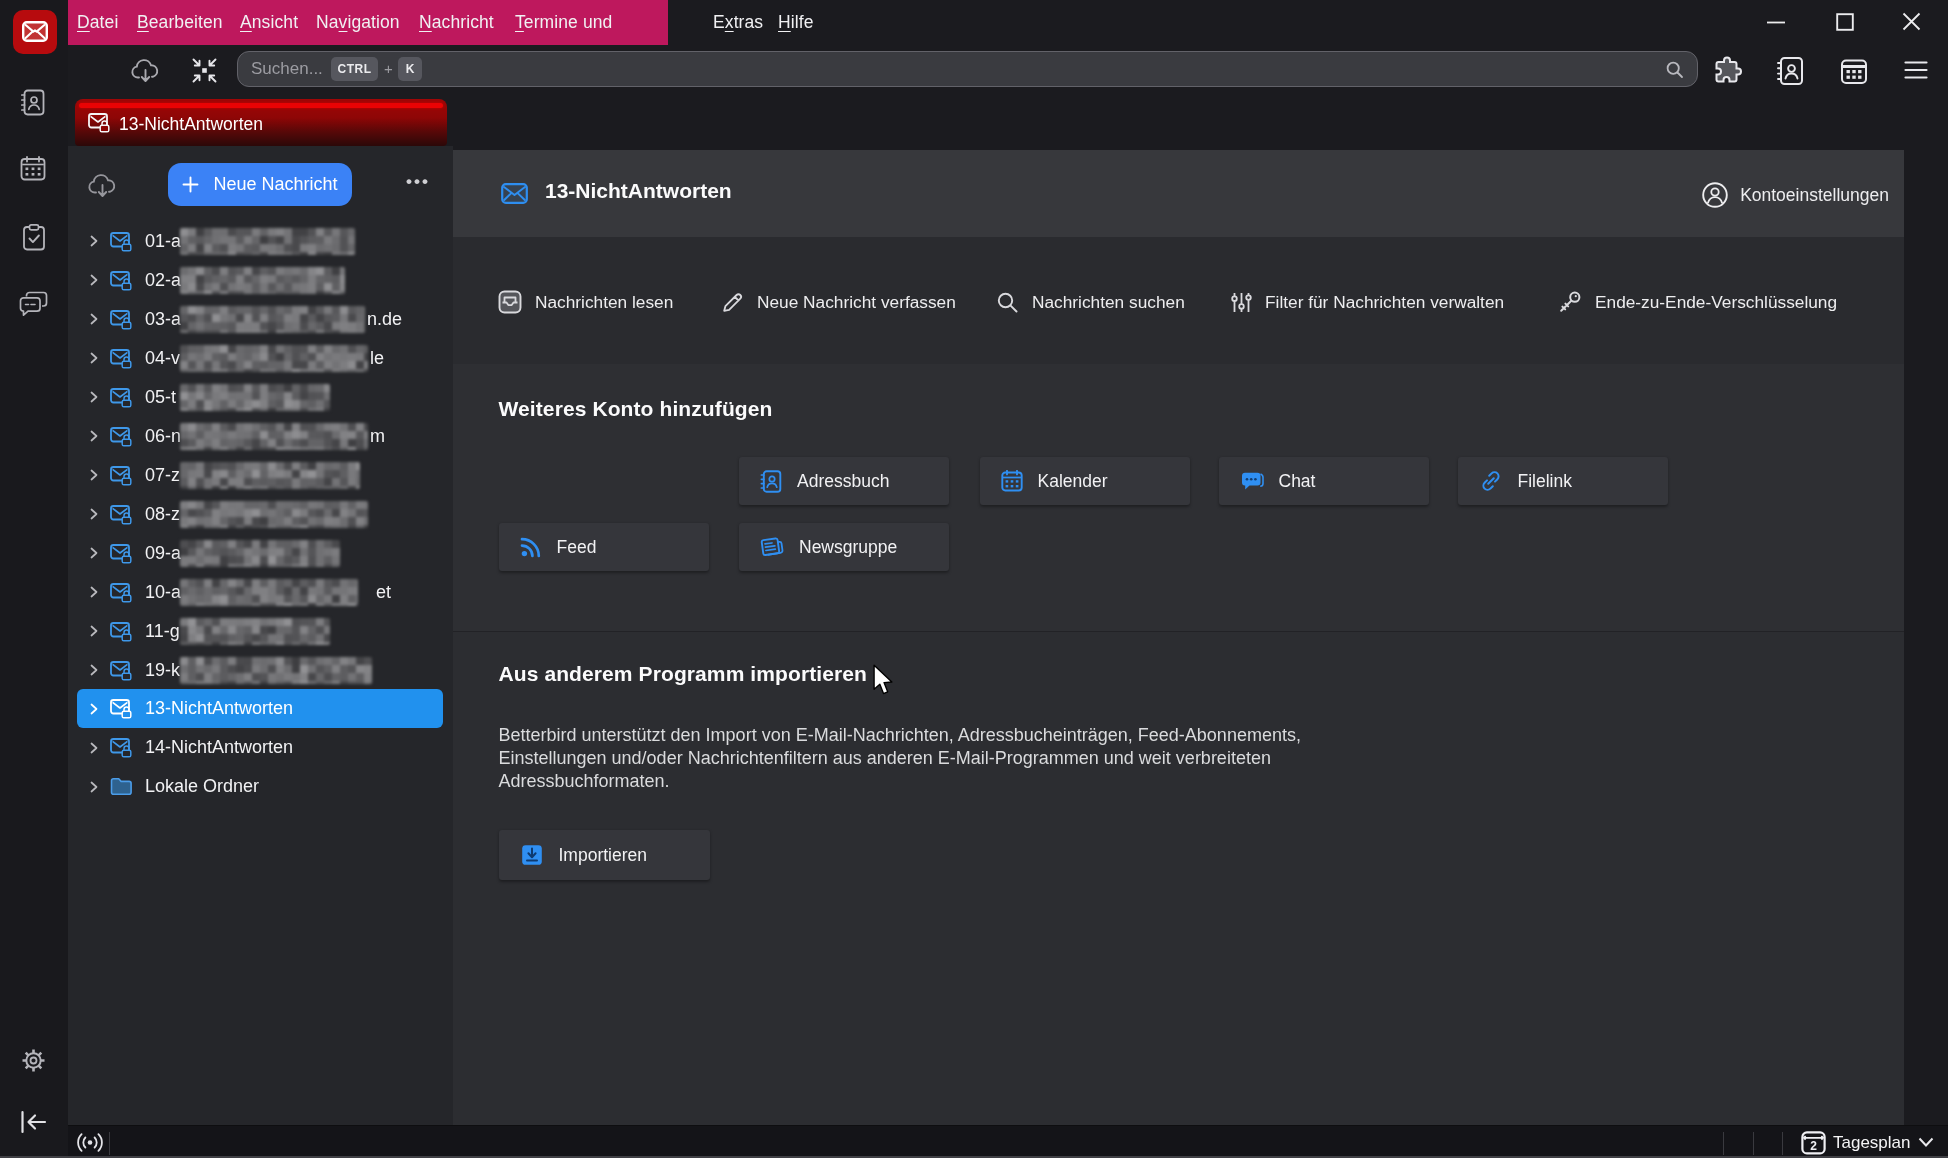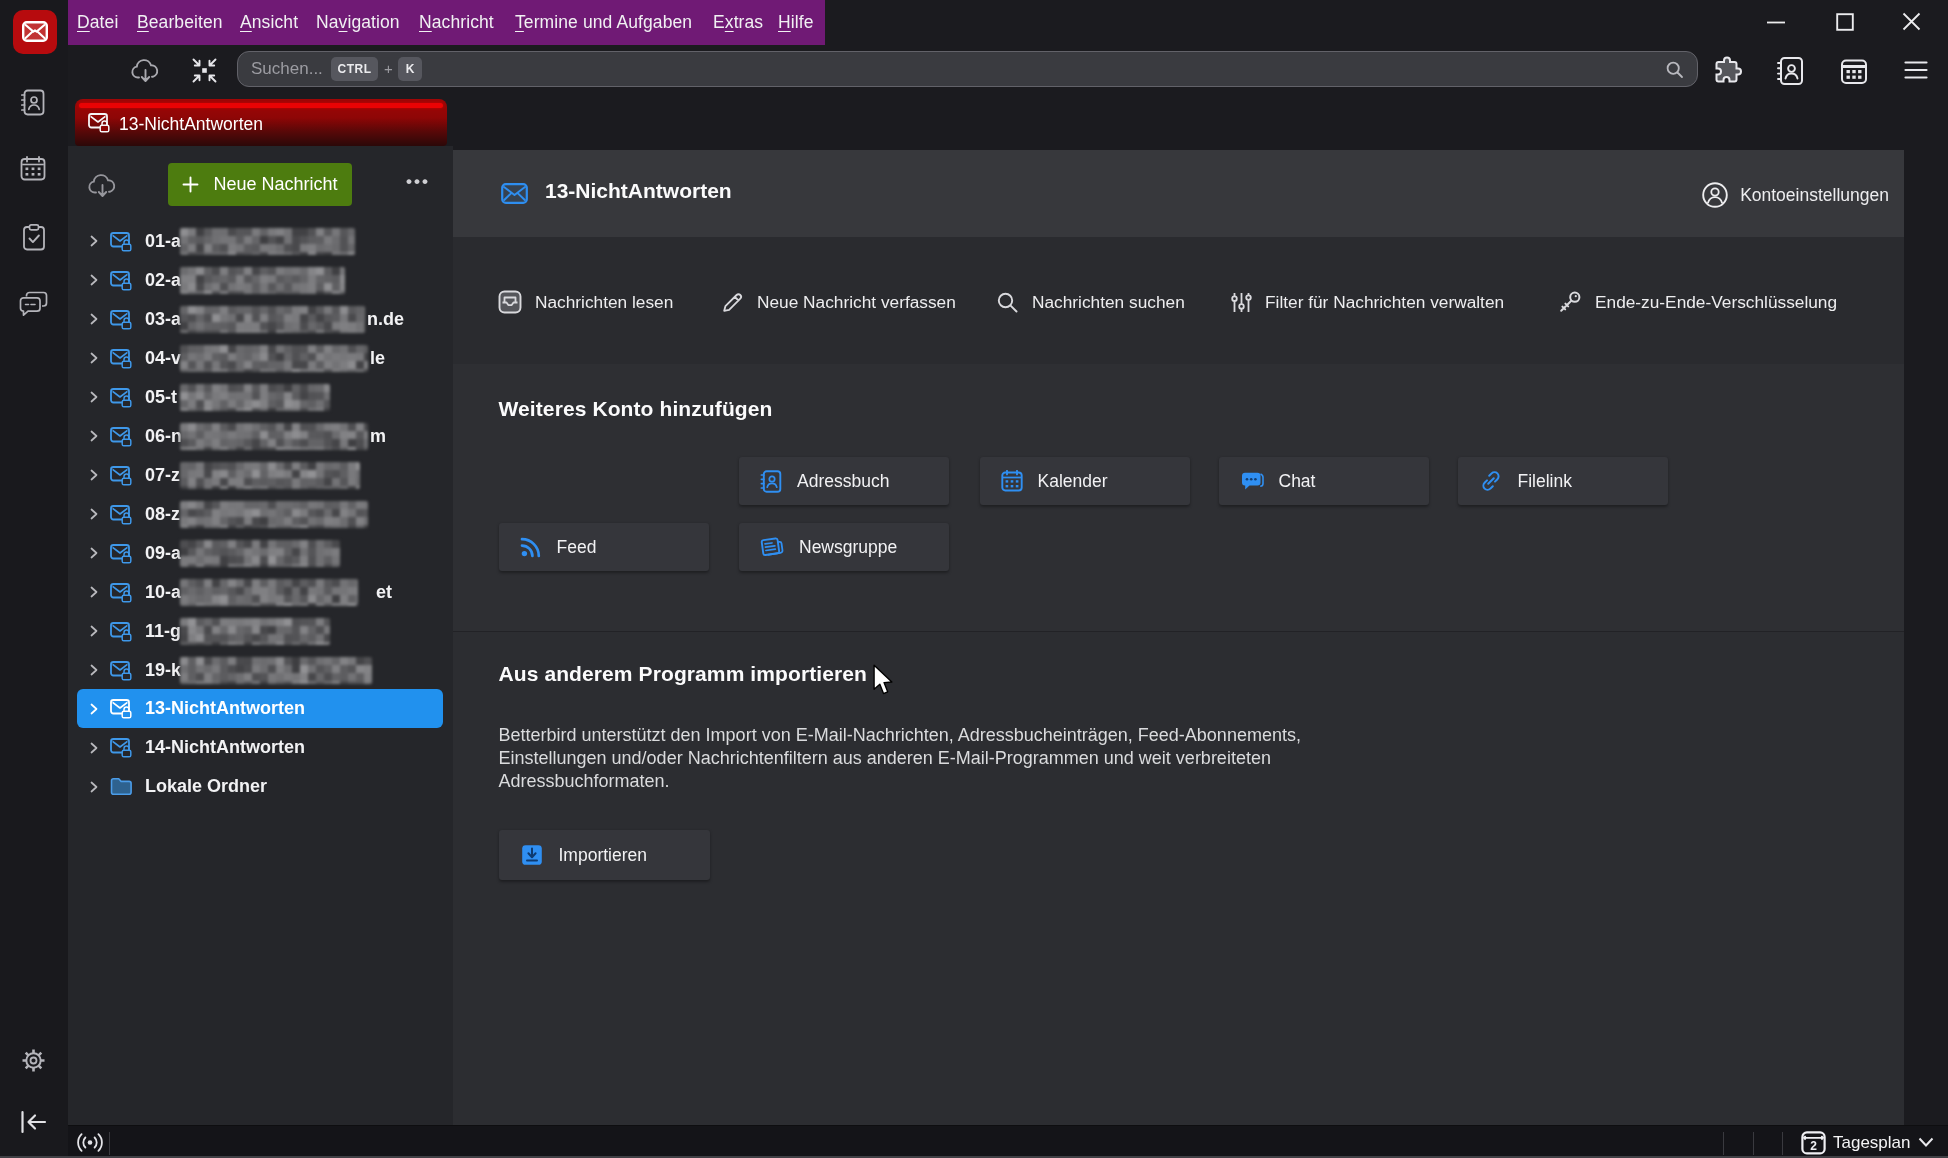--- a/index.html
+++ b/index.html
@@ -1,34 +1,34 @@
 <!DOCTYPE html>
 <html><head><meta charset="utf-8"><style>
 *{margin:0;padding:0;box-sizing:border-box}
 html,body{width:1948px;height:1158px;overflow:hidden;background:#1b1b1f;
 font-family:"Liberation Sans",sans-serif;-webkit-font-smoothing:antialiased}
 .abs{position:absolute}
 
 #spaces{position:absolute;left:0;top:0;width:68px;height:1158px;background:#19191d}
-#menubar{position:absolute;left:68px;top:0;width:757px;height:45px;background:#701a75}
+#menubar{position:absolute;left:68px;top:0;width:600px;height:45px;background:#be185d}
 #menubar span{position:absolute;top:0;line-height:45px;font-size:17.5px;color:#f1f1f3;letter-spacing:0.1px}
 #menubar u{text-decoration:underline;text-underline-offset:3px;text-decoration-thickness:1px}
 #folderpane{position:absolute;left:68px;top:146px;width:385px;height:979px;background:#25262a}
 #statusbar{position:absolute;left:68px;top:1125px;width:1880px;height:33px;background:#141418;border-top:1px solid #0e0e10}
 #botline{position:absolute;left:0;top:1156px;width:1948px;height:2px;background:#404045}
 
 #chead{position:absolute;left:453px;top:150px;width:1451px;height:87px;background:#37383c}
 #actband{position:absolute;left:453px;top:237px;width:1451px;height:127px;background:#2a2b2f}
 #sec1{position:absolute;left:453px;top:364px;width:1451px;height:267px;background:#2e2f33}
 #sec2{position:absolute;left:453px;top:631px;width:1451px;height:494px;background:#2c2d31;border-top:1px solid #222226}
 
 .frow{position:absolute;left:0;width:385px;height:39px}
 .frow .chev{position:absolute;left:18px;top:11.5px;width:16px;height:16px}
 .frow .micon{position:absolute;left:42px;top:9px;width:22px;height:21px}
-.ftxt{position:absolute;top:0;line-height:39px;font-size:18px;font-weight:bold;color:#f2f2f4;white-space:nowrap}
+.ftxt{position:absolute;top:0;line-height:39px;font-size:18px;font-weight:normal;color:#f2f2f4;white-space:nowrap}
 
 .card{position:absolute;width:210px;height:48px;background:#35363b;border-radius:3px;
 box-shadow:0 1.5px 3px rgba(0,0,0,.35);display:flex;align-items:center}
 .card svg{margin-left:21px}
 .card .ct{margin-left:15px;font-size:17.5px;color:#f2f2f4}
 .aitem{position:absolute;top:51px;height:28px;display:flex;align-items:center;color:#ededef;font-size:17.3px;white-space:nowrap}
 .aitem svg{margin-right:13px}
 h2{font-size:21px;color:#fbfbfc;font-weight:bold;letter-spacing:.1px}
 </style></head><body>
 
@@ -161,21 +161,21 @@
         <path d="M14 13 v-1.6 a2.5 2.5 0 0 1 5 0 V13" fill="none" stroke="#f5f5f7" stroke-width="1.5"></path>
       </svg></span>
  <span class="abs" style="left:44px;top:0;line-height:50px;font-size:17.5px;color:#ffffff">13-NichtAntworten</span>
 </div>
 
 <div id="folderpane">
  <svg class="abs" style="left:20px;top:27px" width="29" height="26" viewBox="0 0 29 26">
       <path d="M8 19.5 H7 a5.5 5.5 0 0 1-1.2-10.9 A7.3 7.3 0 0 1 20 7.2 a5.9 5.9 0 0 1 1.8 11.6 h-0.8" fill="none" stroke="#96969c" stroke-width="1.9" stroke-linecap="round"></path>
       <path d="M14.5 12 v10 M10.8 19 l3.7 4 3.7-4" fill="none" stroke="#96969c" stroke-width="1.9" stroke-linecap="round" stroke-linejoin="round"></path>
     </svg>
- <div class="abs" style="left:100px;top:17px;width:184px;height:43px;border-radius:4px;background:#4d7c0f;color:#fff;display:flex;align-items:center;justify-content:center;font-size:18px">
+ <div class="abs" style="left:100px;top:17px;width:184px;height:43px;border-radius:13px;background:#3b82f6;color:#fff;display:flex;align-items:center;justify-content:center;font-size:18px">
    <svg width="17" height="17" viewBox="0 0 17 17" style="margin-right:14px">
         <path d="M8.5 1.5 V15.5 M1.5 8.5 H15.5" stroke="#fff" stroke-width="1.9" stroke-linecap="round"></path>
       </svg>Neue Nachricht
  </div>
  <div class="abs" style="left:338px;top:26px;width:28px;color:#cfcfd3;font-size:17px;letter-spacing:2px;font-weight:bold">•••</div>
 
 <div class="frow" style="top:75.5px">
 <svg class="chev" viewBox="0 0 16 16">
         <path d="M5.5 3.5 L10.5 8 L5.5 12.5" fill="none" stroke="#b9b9bd" stroke-width="1.7" stroke-linecap="round" stroke-linejoin="round"></path>
       </svg>

